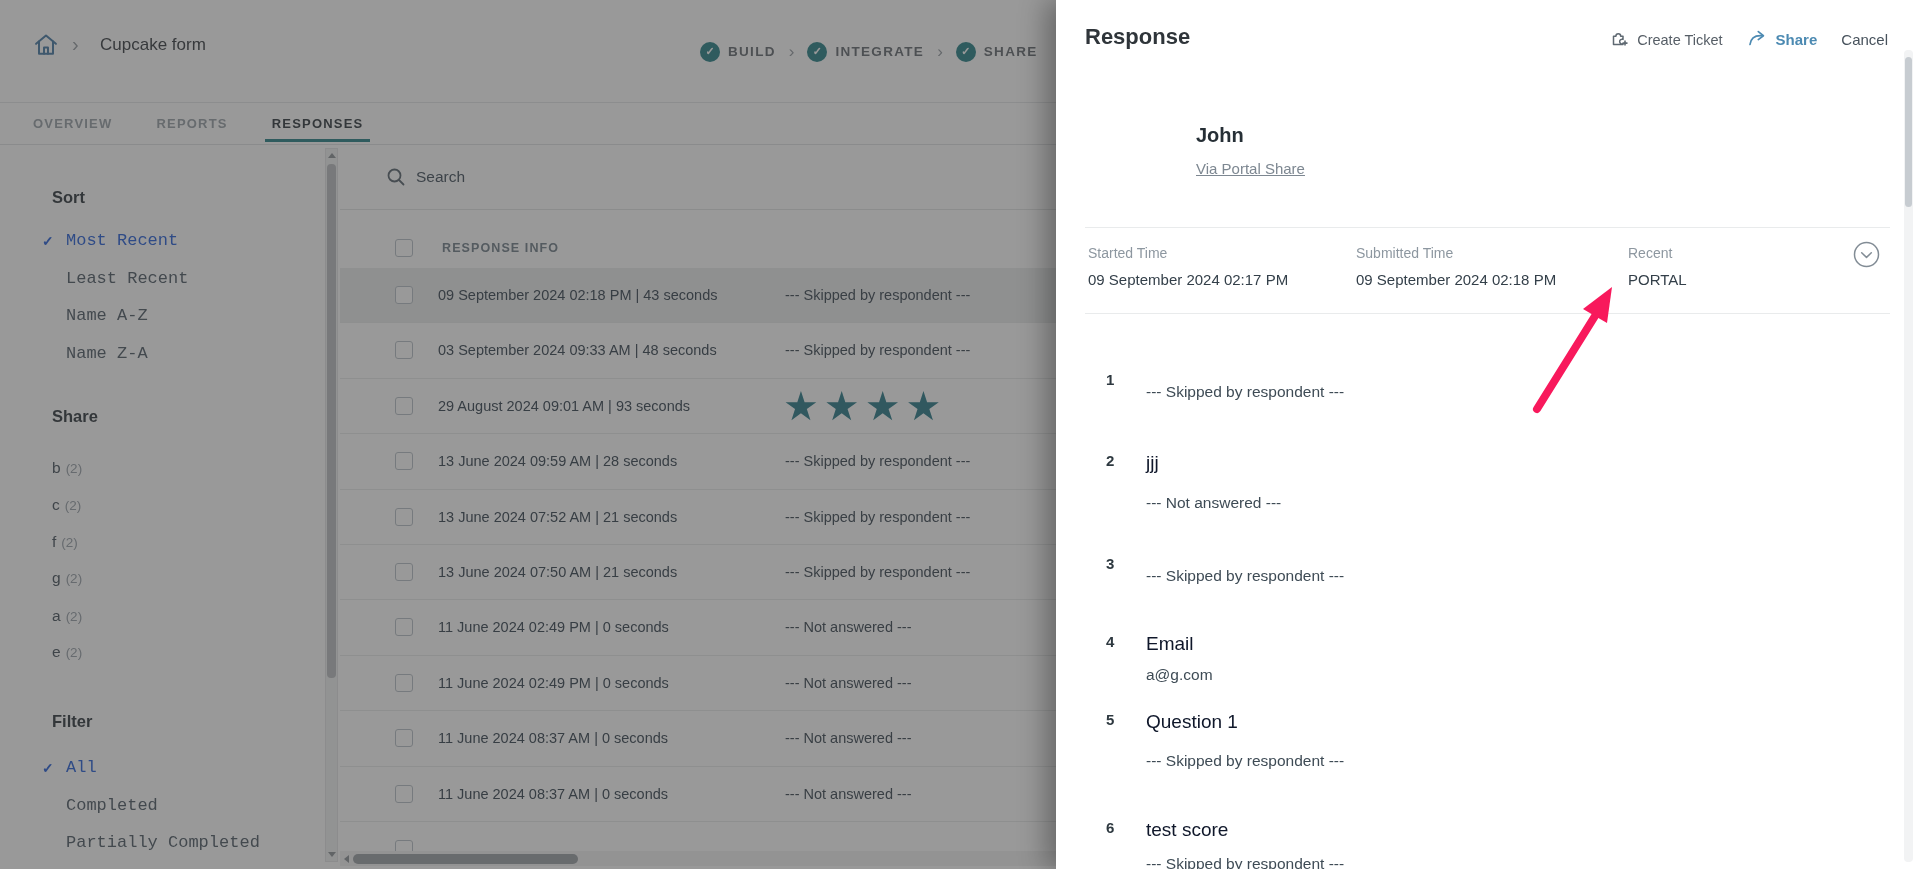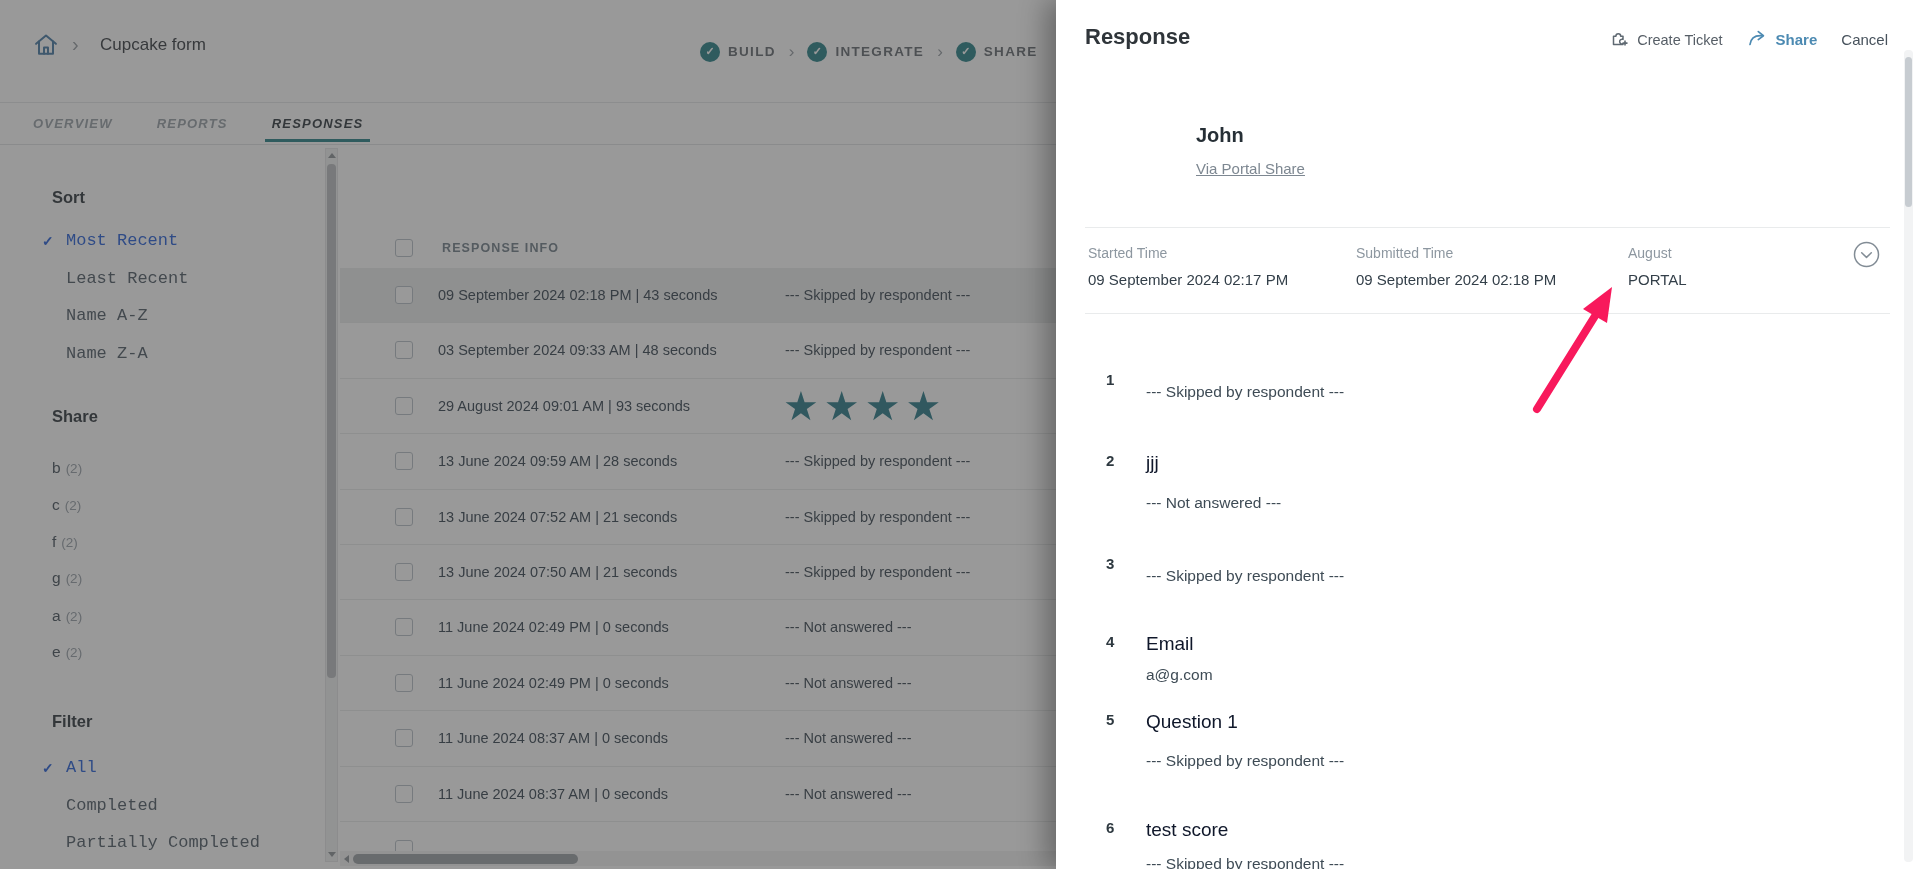--- a/index.html
+++ b/index.html
@@ -11,21 +11,21 @@
   .topbar{position:absolute;left:0;top:0;width:100%;height:103px;background:#fff;border-bottom:1px solid #e4e6e8;}
   .home-btn{position:absolute;left:32px;top:31px;width:28px;height:28px;cursor:pointer;}
   .bc-chev{position:absolute;left:72px;top:33px;font-size:20px;color:#9aa0a6;}
   .bc-title{position:absolute;left:100px;top:35px;font-size:17px;color:#3a3f44;font-weight:500;}
   .steps{position:absolute;left:700px;top:0;height:103px;display:flex;align-items:center;gap:13px;}
   .step{display:flex;align-items:center;gap:8px;cursor:pointer;}
   .step-check{width:20px;height:20px;border-radius:50%;background:#2A8288;color:#fff;font-size:11px;font-weight:700;display:flex;align-items:center;justify-content:center;}
   .step-label{font-size:13.5px;font-weight:700;letter-spacing:1.3px;color:#676d73;}
   .step-chev{font-size:17px;color:#979da3;}
 
-  .tabbar{position:absolute;left:0;top:103px;width:100%;height:42px;background:#fff;border-bottom:1px solid #e0e2e4;display:flex;align-items:center;padding-left:33px;gap:44px;font-style:italic;}
+  .tabbar{position:absolute;left:0;top:103px;width:100%;height:42px;background:#fff;border-bottom:1px solid #e0e2e4;display:flex;align-items:center;padding-left:33px;gap:44px;}
   .tab{font-size:13px;font-weight:700;letter-spacing:1.2px;color:#9aa2a9;cursor:pointer;position:relative;height:100%;display:flex;align-items:center;}
   .tab.active{color:#333b41;}
   .tab.active::after{content:"";position:absolute;left:-7px;right:-7px;bottom:2px;height:3px;background:#2A8288;}
 
   
   .sidebar{position:absolute;left:0;top:145px;width:340px;height:724px;background:#fff;}
   .sb-h{position:absolute;left:52px;font-size:16.5px;font-weight:700;color:#333a40;}
   .sb-opt{position:absolute;left:66px;font-size:17px;color:#525e69;cursor:pointer;line-height:20px;font-family:Liberation Mono, monospace;}
   .sb-opt.sel{color:#2B63D9;}
   .sb-check{position:absolute;left:42px;color:#2B63D9;font-size:14px;font-weight:700;line-height:20px;cursor:pointer;}
@@ -165,20 +165,29 @@
       <div class="sb-opt" style="top:688px">Partially Completed</div>
     </aside>
 
     <div class="v-sb">
       <div class="tri-up"></div>
       <div class="thumb"></div>
       <div class="tri-down"></div>
     </div>
 
     <section class="list">
+      <div class="search-row">
+        <span class="search-icon">
+          <svg width="20" height="20" viewBox="0 0 20 20" fill="none" stroke="#5b6771" stroke-width="1.8" stroke-linecap="round">
+            <circle cx="8.5" cy="8.5" r="6"></circle>
+              <line x1="13" y1="13" x2="17.5" y2="17.5"></line>
+          </svg>
+        </span>
+        <input class="search-input" type="text" placeholder="Search" style="">
+      </div>
 
       <div class="cb thead-cb"></div>
       <div class="thead-label">RESPONSE INFO</div>
       <div class="rows-top-line"></div>
 
       <div class="lrow sel t0">
         <div class="cb"></div>
         <span class="rinfo">09 September 2024 02:18 PM | 43 seconds</span>
         <span class="rans">--- Skipped by respondent ---</span>
       </div>
@@ -271,21 +280,21 @@
 
     <div class="resp-name">John</div>
     <div class="resp-via">Via Portal Share</div>
 
     <div class="divider d1"></div>
 
     <div class="meta-label mc1">Started Time</div>
     <div class="meta-value mc1">09 September 2024 02:17 PM</div>
     <div class="meta-label mc2">Submitted Time</div>
     <div class="meta-value mc2">09 September 2024 02:18 PM</div>
-    <div class="meta-label mc3">August</div>
+    <div class="meta-label mc3">Recent</div>
     <div class="meta-value mc3">PORTAL</div>
 
     <div class="meta-chev">
       <svg width="27" height="27" viewBox="0 0 27 27" fill="none" stroke="#828c95" stroke-width="1.5" stroke-linecap="round" stroke-linejoin="round">
         <circle cx="13.5" cy="13.5" r="12"></circle>
         <path d="M8.7 11.8 L13.5 16.4 L18.3 11.8"></path>
       </svg>
     </div>
 
     <div class="divider d2"></div>

